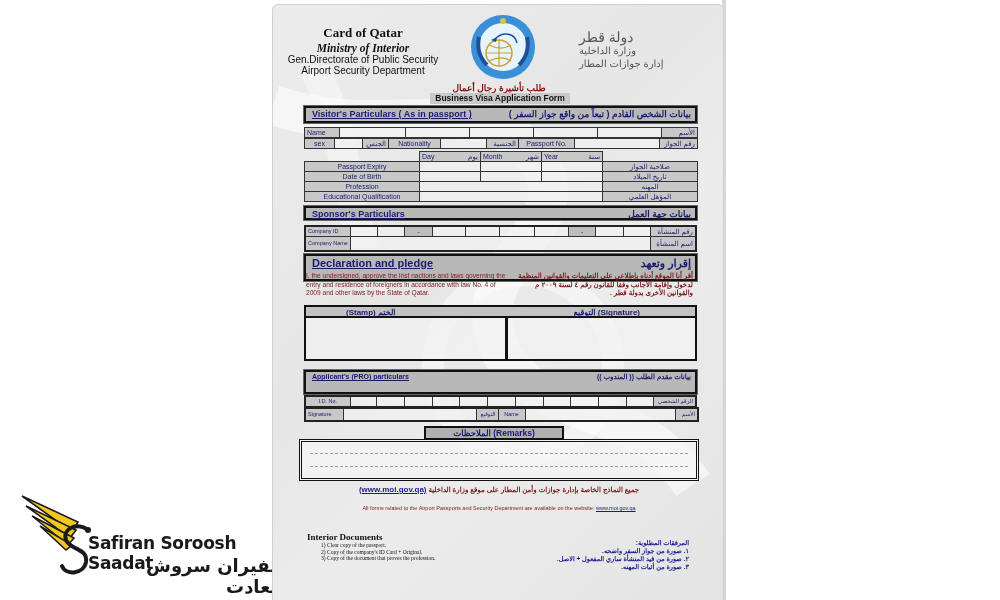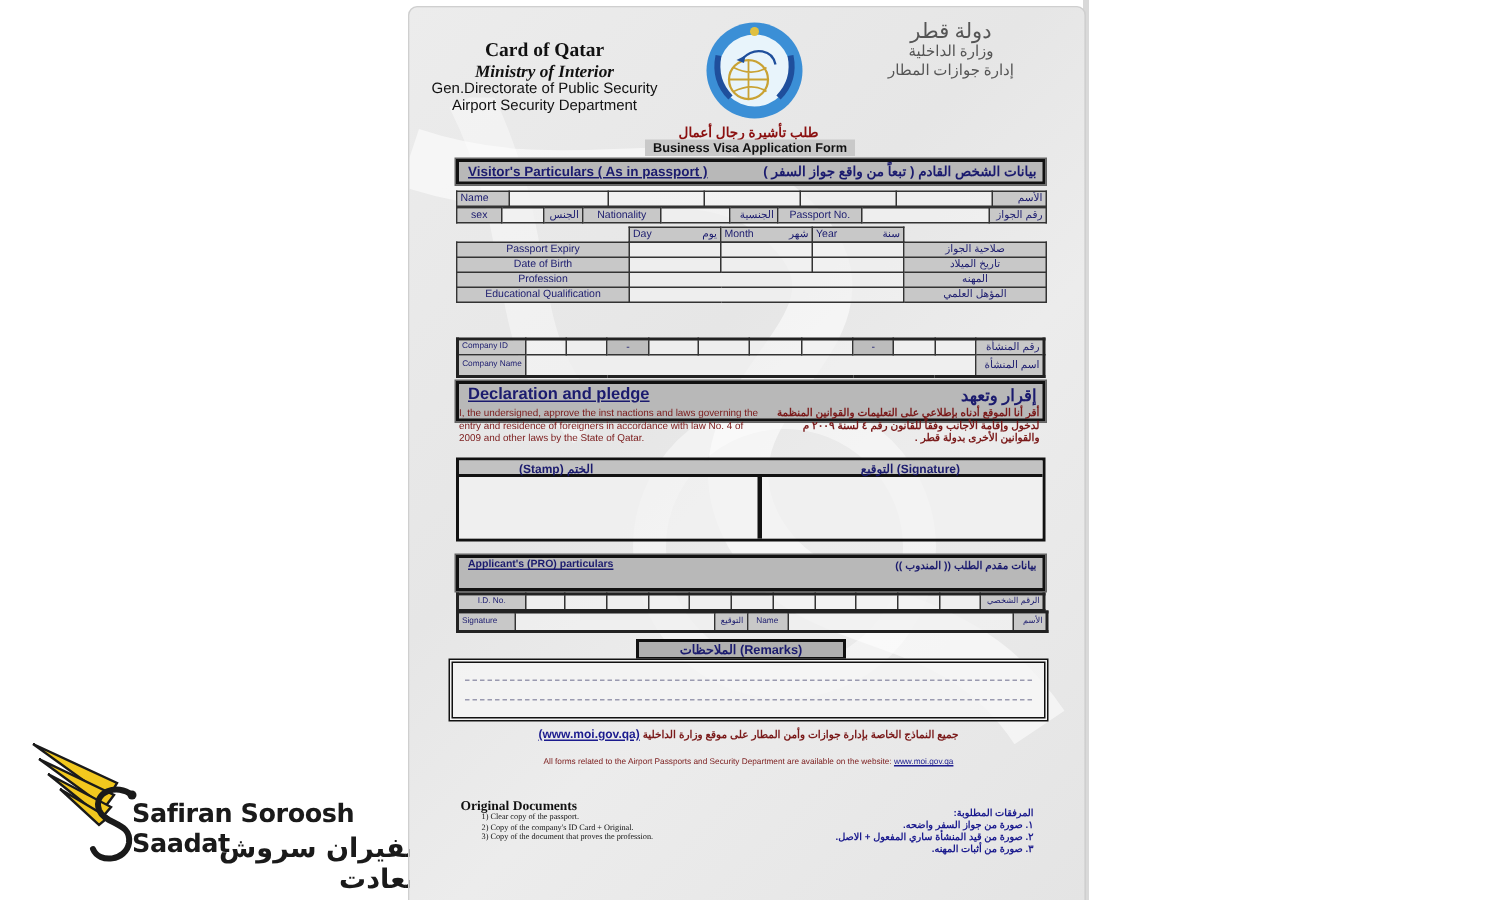--- a/index.html
+++ b/index.html
@@ -13,21 +13,21 @@
   .page-shadow { position: absolute; left: 722px; top: 0; width: 4px; height: 600px; background: #d9d9d9; }
   .watermark { position: absolute; left: 0; top: 60px; width: 452px; height: 480px; pointer-events: none; }
 
   .abs { position: absolute; }
 
   
   .hdr-en { position: absolute; left: 10px; top: 20px; width: 160px; text-align: center; color: #111; }
   .hdr-en .state { font-family: "Liberation Serif", serif; font-weight: bold; font-size: 13px; }
   .hdr-en .ministry { font-family: "Liberation Serif", serif; font-style: italic; font-weight: bold; font-size: 11.5px; margin-top: 1px; }
   .hdr-en .line { font-size: 10px; line-height: 11px; }
-  .hdr-ar { position: absolute; right: 34px; top: 10px; width: 110px; text-align: center; color: #555; font-family: Liberation Serif, serif; font-size: 10px; line-height: 13px; direction: rtl; }
+  .hdr-ar { position: absolute; right: 34px; top: 26px; width: 110px; text-align: left; color: #555; font-family: Liberation Sans, sans-serif; font-size: 10px; line-height: 13px; direction: rtl; }
   .hdr-ar .big { font-size: 14px; }
   .logo { position: absolute; left: 196px; top: 8px; width: 68px; height: 68px; }
 
   .title-ar { position: absolute; left: 0; width: 452px; top: 78px; text-align: center; color: #8b1010; font-size: 9px; font-weight: bold; direction: rtl; }
   .title-en { position: absolute; left: 157px; top: 88px; width: 140px; height: 11px; background: #c9c9c9; text-align: center; font-size: 8.5px; font-weight: bold; color: #111; line-height: 11px; }
 
   
   .sec-bar { position: absolute; left: 31px; width: 393px; border: 2px solid #111; background: #b8b8b8; outline: 1px solid #666; }
   .sec-bar .en { position: absolute; left: 6px; top: 1px; font-size: 9px; font-weight: bold; color: #1b1b6e; text-decoration: underline; }
   .sec-bar .ar { position: absolute; right: 4px; top: 1px; font-size: 9px; font-weight: bold; color: #1b1b6e; direction: rtl; }
@@ -227,20 +227,24 @@
         <td class="lbl ctr">المهنه</td>
       </tr>
       <tr>
         <td class="lbl ctr">Educational Qualification</td>
         <td class="cell" colspan="3"></td>
         <td class="lbl ctr">المؤهل العلمي</td>
       </tr>
     </tbody>
       </table>
 
+    <div class="sec-bar" style="top:201px;height:14px;">
+      <span class="en">Sponsor's Particulars</span>
+      <span class="ar">بيانات جهة العمل</span>
+    </div>
 
     <table class="grid thick" style="left:31px;top:220px;width:393px;">
       <colgroup>
           <col style="width:45px">
           <col style="width:27px">
           <col style="width:27px">
           <col style="width:27px">
           <col style="width:33px">
           <col style="width:34px">
           <col style="width:34px">
@@ -359,21 +363,21 @@
     <div class="site-ar">
       <span class="url">(www.moi.gov.qa)</span>
       <span style="direction:rtl">جميع النماذج الخاصة بإدارة جوازات وأمن المطار على موقع وزارة الداخلية</span>
     </div>
     <div class="site-en">
       <span>All forms related to the Airport Passports and Security Department are available on the website:</span>
       <span class="url">www.moi.gov.qa</span>
     </div>
 
     <div class="req-en">
-      <div class="t">Original Documents</div>
+      <div class="t">Interior Documents</div>
       <div class="it">1)   Clear copy of the passport.</div>
       <div class="it">2)   Copy of the company's ID Card + Original.</div>
       <div class="it">3)   Copy of the document that proves the profession.</div>
     </div>
     <div class="req-ar">
       <div>المرفقات المطلوبة:</div>
       <div>١.  صورة من جواز السفر واضحه.</div>
       <div>٢.  صورة من قيد المنشأة ساري المفعول + الاصل.</div>
       <div>٣.  صورة من أثبات المهنه.</div>
     </div>

